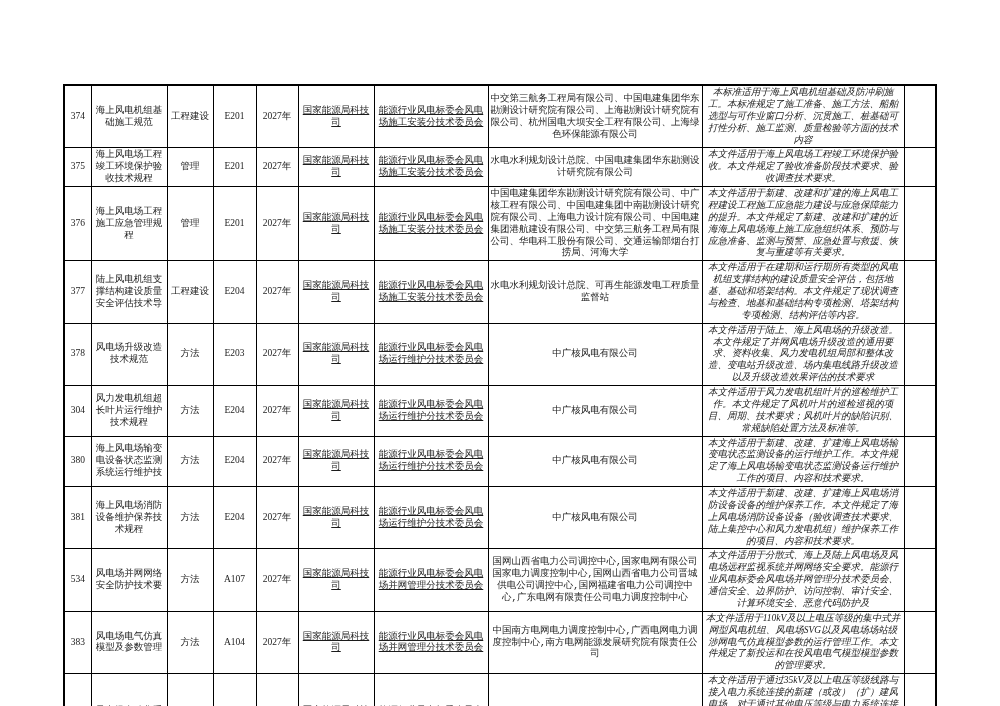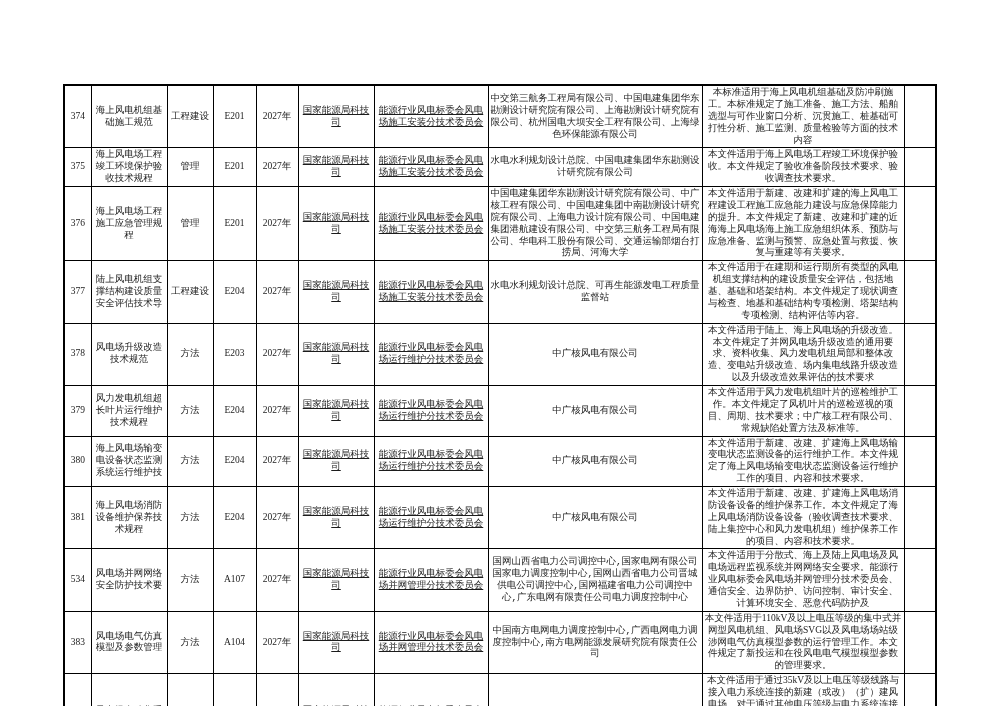--- a/index.html
+++ b/index.html
@@ -22,21 +22,21 @@
     overflow:hidden;
     font-size:9.5px;
     line-height:1.25;
     word-break:break-all;
   }
   td.col-no{font-size:10px;font-weight:400;margin-left:25px;}
   td.col-name{font-size:9.5px;}
   td.col-category,td.col-code,td.col-year{font-size:9.5px;margin-top:22px;}
   td.col-department,td.col-committee{font-size:9.5px;text-decoration:underline;}
   td.col-organizations{font-size:6.3px;line-height:1.5;padding:1px 6px;font-family:Liberation Mono, monospace;}
-  td.col-scope{font-size:6.3px;line-height:1.5;text-align:justify;padding:2px 4px;}
+  td.col-scope{font-size:6.3px;line-height:1.5;text-align:justify;padding:2px 4px;font-style:italic;}
   td.col-remark{background:#ffffff;}
 </style>
 </head>
 <body>
 
 <div class="doc-page">
   <table class="std-table">
     <colgroup>
       <col style="width:27px">
       <col style="width:76px">
@@ -104,29 +104,29 @@
           <td class="col-category">方法</td>
           <td class="col-code">E203</td>
           <td class="col-year">2027年</td>
           <td class="col-department">国家能源局科技司</td>
           <td class="col-committee">能源行业风电标委会风电场运行维护分技术委员会</td>
           <td class="col-organizations">中广核风电有限公司</td>
           <td class="col-scope">本文件适用于陆上、海上风电场的升级改造。本文件规定了并网风电场升级改造的通用要求、资料收集、风力发电机组局部和整体改造、变电站升级改造、场内集电线路升级改造以及升级改造效果评估的技术要求</td>
           <td class="col-remark"></td>
         </tr>
         <tr style="height: 33px;">
-          <td class="col-no">379</td>
+          <td class="col-no">304</td>
           <td class="col-name">风力发电机组超长叶片运行维护技术规程</td>
           <td class="col-category">方法</td>
           <td class="col-code">E204</td>
           <td class="col-year">2027年</td>
           <td class="col-department">国家能源局科技司</td>
           <td class="col-committee">能源行业风电标委会风电场运行维护分技术委员会</td>
           <td class="col-organizations">中广核风电有限公司</td>
-          <td class="col-scope">本文件适用于风力发电机组叶片的巡检维护工作。本文件规定了风机叶片的巡检巡视的项目、周期、技术要求；中广核工程有限公司、常规缺陷处置方法及标准等。</td>
+          <td class="col-scope">本文件适用于风力发电机组叶片的巡检维护工作。本文件规定了风机叶片的巡检巡视的项目、周期、技术要求；风机叶片的缺陷识别、常规缺陷处置方法及标准等。</td>
           <td class="col-remark"></td>
         </tr>
         <tr style="height: 34px;">
           <td class="col-no">380</td>
           <td class="col-name">海上风电场输变电设备状态监测系统运行维护技</td>
           <td class="col-category">方法</td>
           <td class="col-code">E204</td>
           <td class="col-year">2027年</td>
           <td class="col-department">国家能源局科技司</td>
           <td class="col-committee">能源行业风电标委会风电场运行维护分技术委员会</td>

